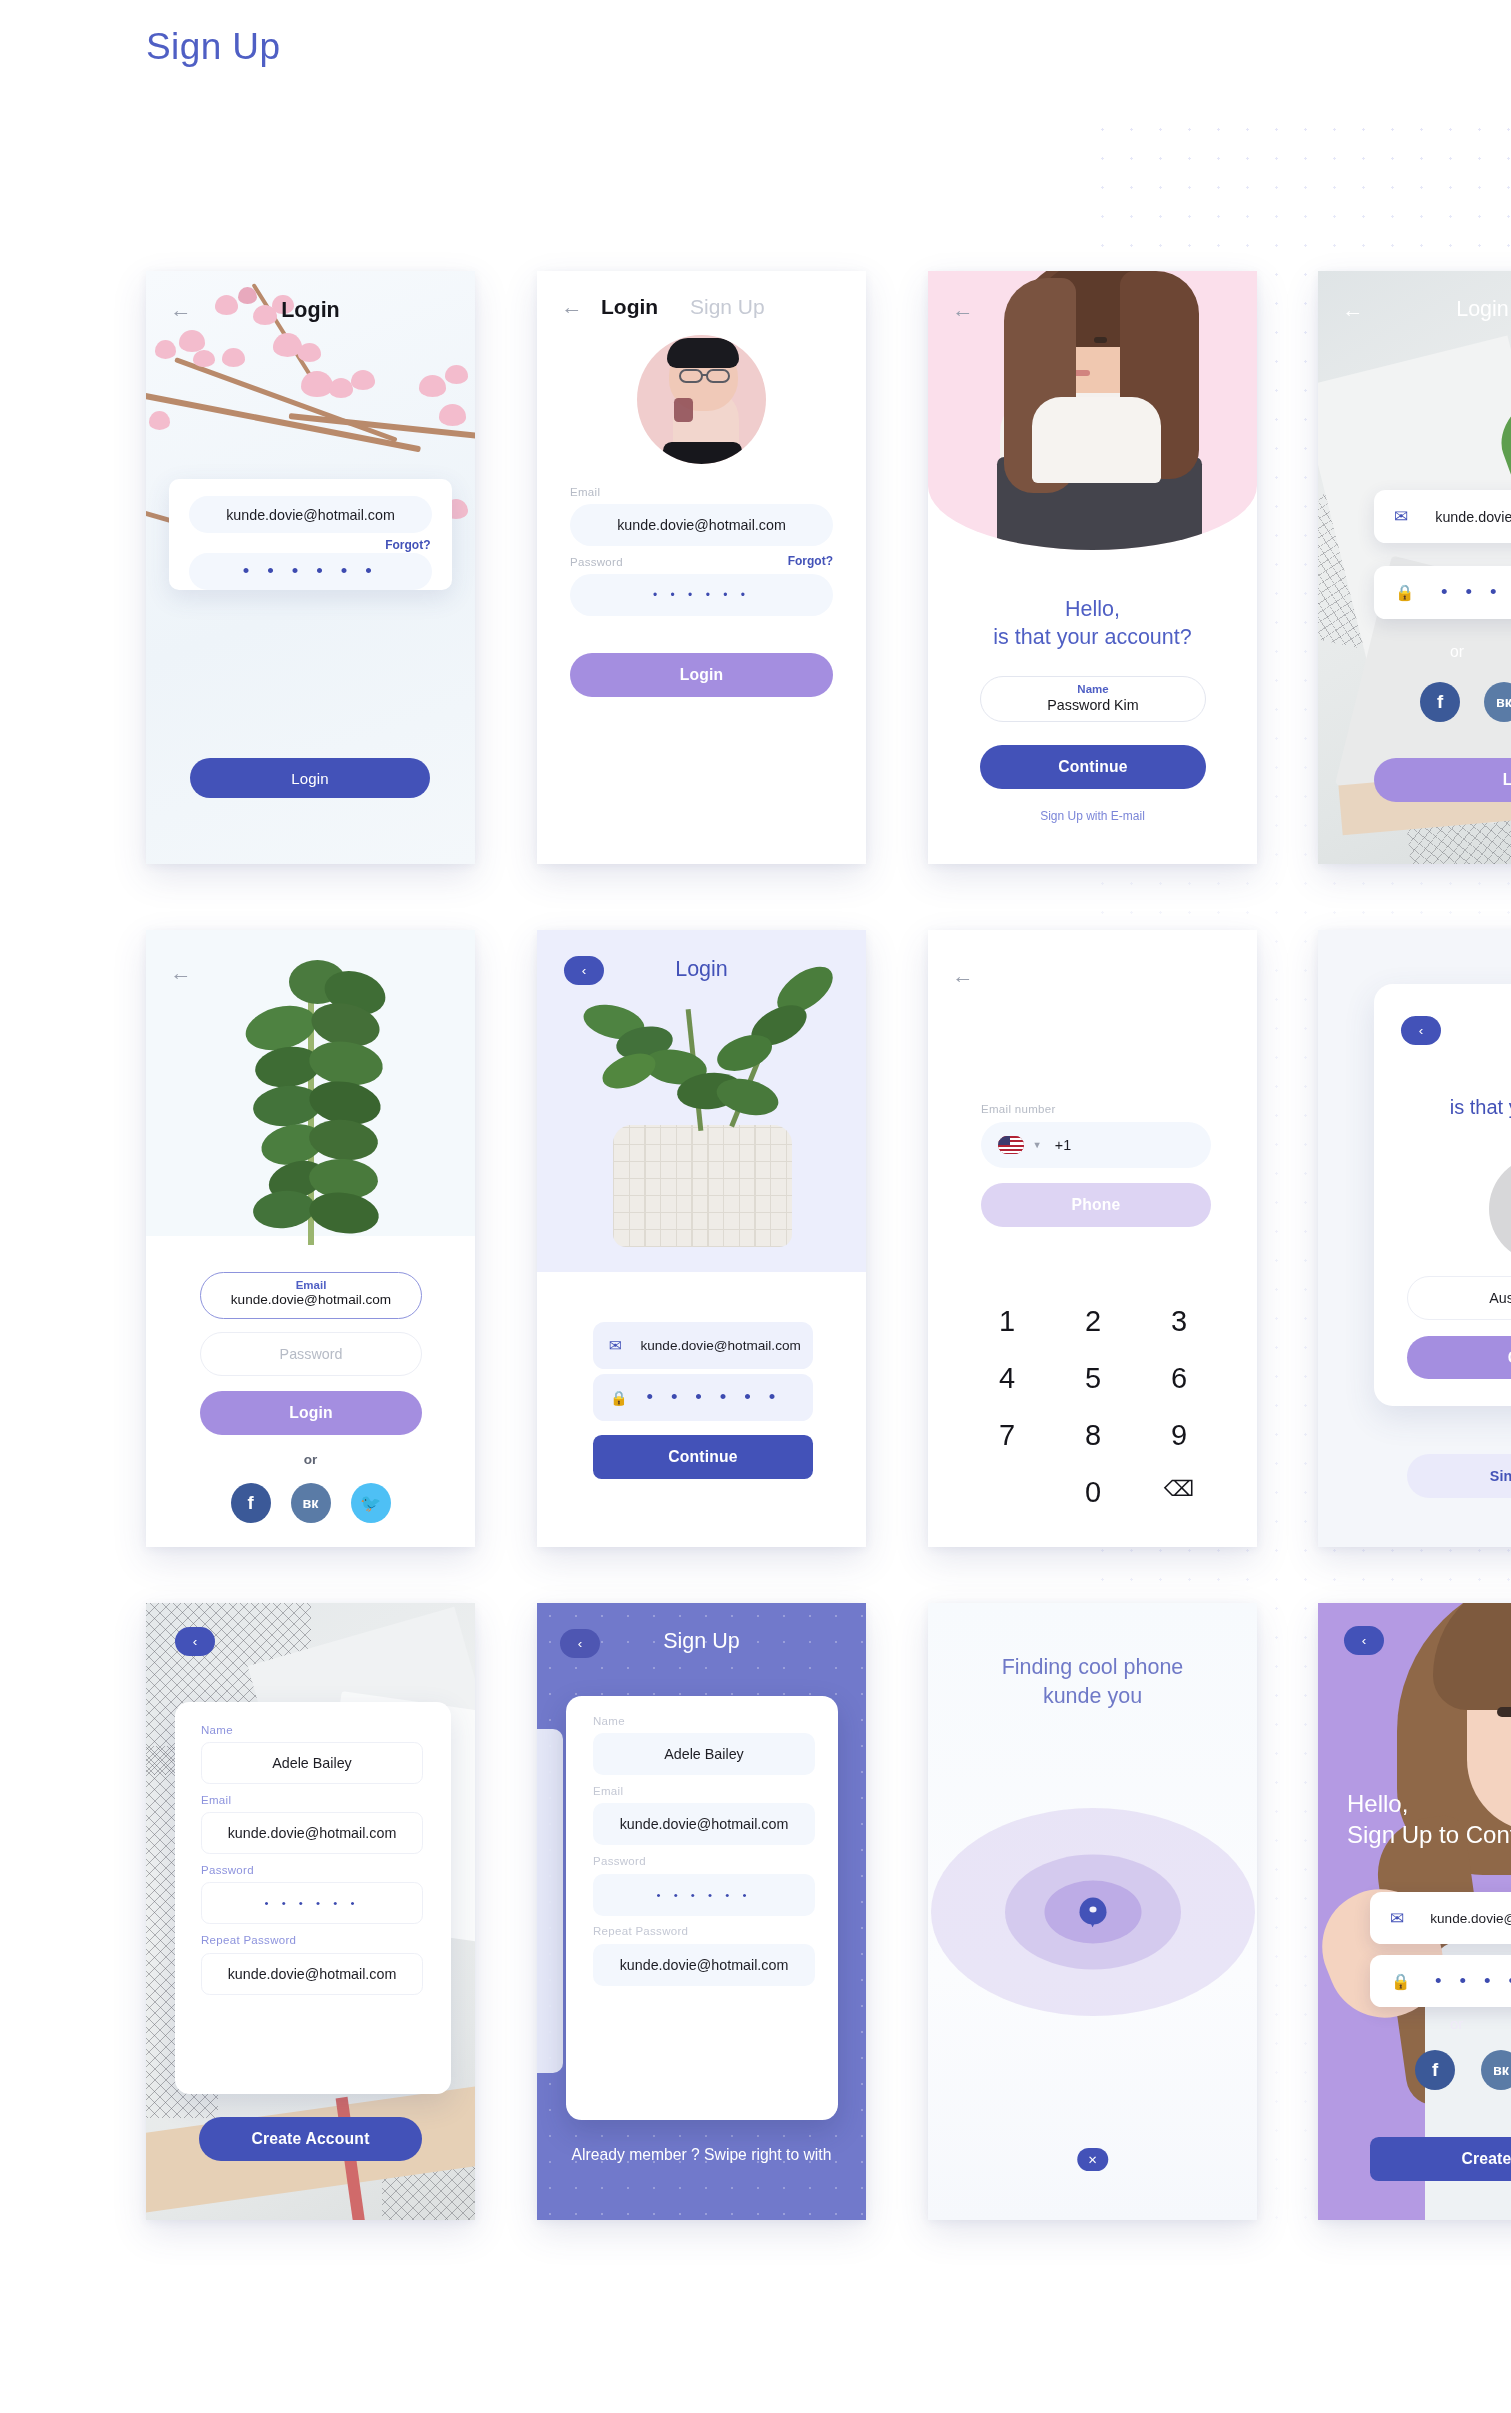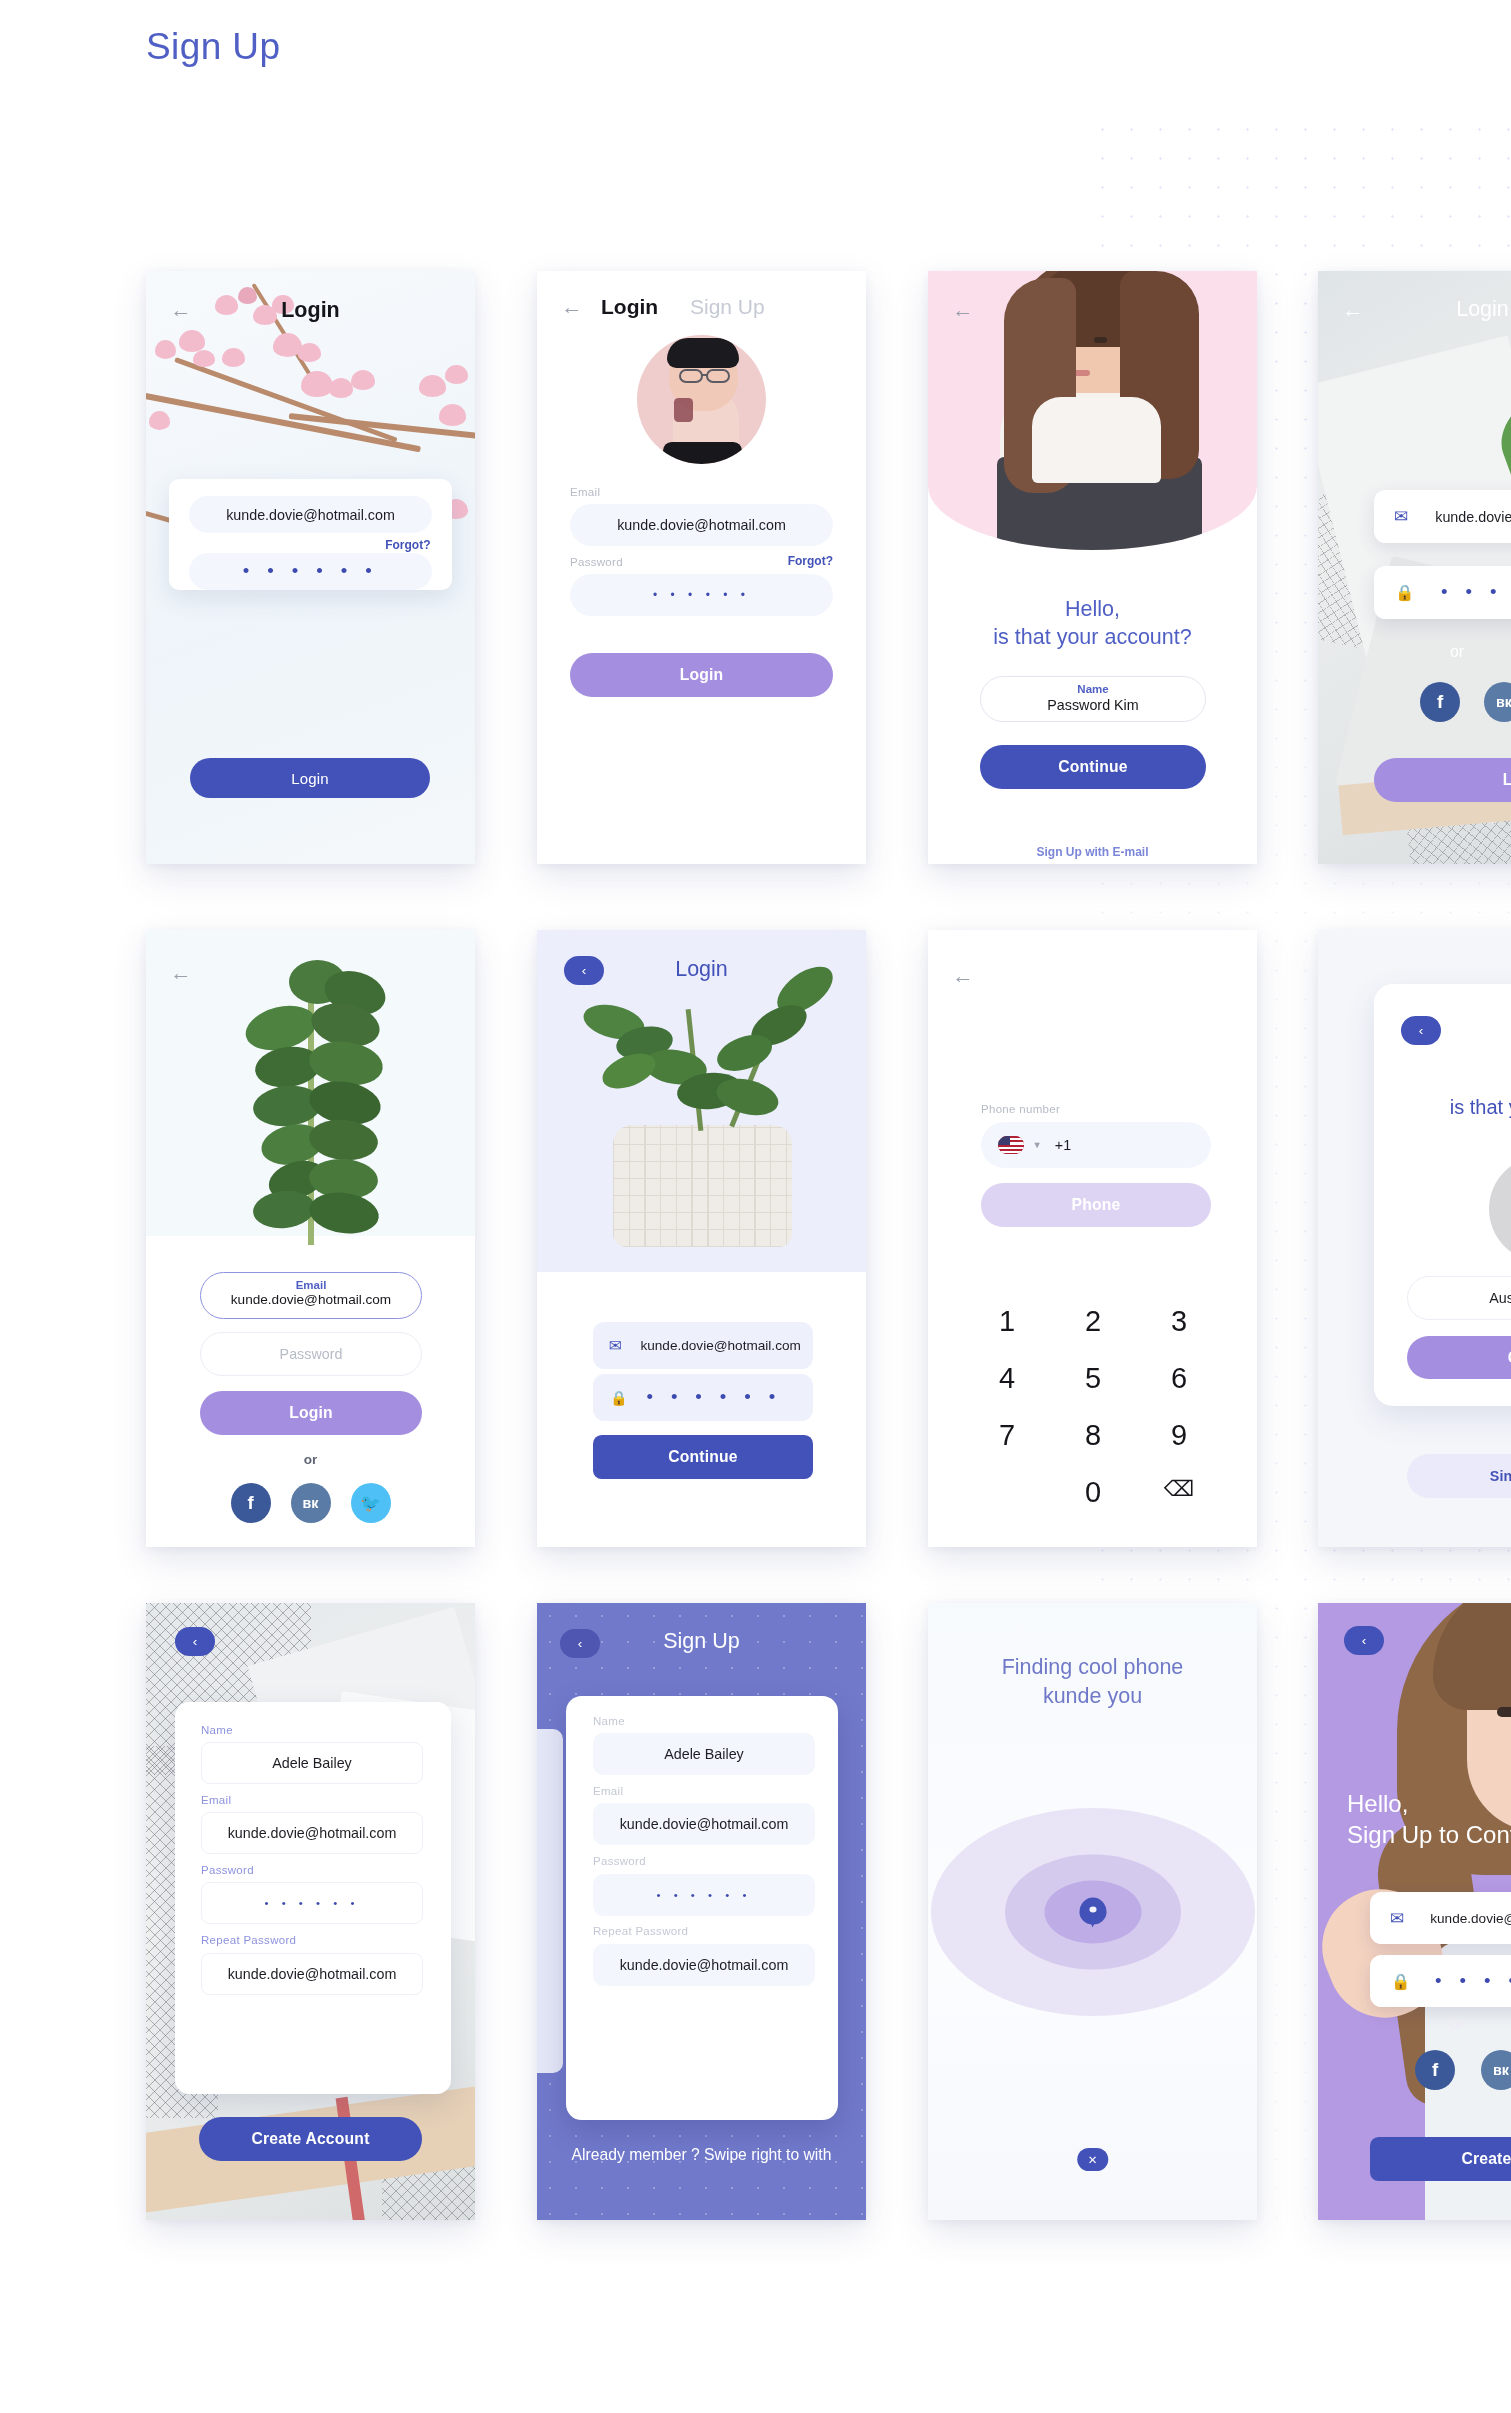--- a/index.html
+++ b/index.html
@@ -193,21 +193,21 @@
   <div style="position:absolute;left:0;top:324px;width:100%;text-align:center;font-size:21.5px;color:#4f5fc4;line-height:1.32;">
     <div>Hello,</div>
     <div>is that your account?</div>
   </div>
 
   <div style="position:absolute;left:52px;top:405px;width:226px;height:46px;border:1.1px solid #e3e6ef;border-radius:23px;background:#fff;">
     <div style="text-align:center;font-size:11.5px;font-weight:700;color:#4f5fc4;margin-top:6.4px;">Name</div>
     <div style="text-align:center;font-size:14.3px;color:#17171c;margin-top:1.4px;">Password Kim</div>
   </div>
   <div class="pill" style="position:absolute;left:52px;top:474px;width:226px;height:44px;background:#4352b8;">Continue</div>
-  <div style="position:absolute;left:0;top:538px;width:100%;text-align:center;font-size:12px;font-weight:700;color:#7b86d8;margin-top:36px;">Sign Up with E-mail</div>
+  <div style="position:absolute;left:0;top:538px;width:100%;text-align:center;font-size:12px;font-weight:400;color:#7b86d8;">Sign Up with E-mail</div>
 </div>
 
 <div class="screen c4 r1">
   <div style="position:absolute;inset:0;background:linear-gradient(150deg,#dfe4e6 0%,#eceeee 35%,#e2e6e6 70%,#d8dcdc 100%);">
     <div class="mesh" style="position:absolute;left:-14.3px;top:236px;width:143px;height:143px;opacity:.55;transform:rotate(12deg);"></div>
     <div class="mesh" style="position:absolute;left:86px;top:429px;width:301px;height:186px;opacity:.55;transform:rotate(-6deg);"></div>
     <div style="position:absolute;left:14.3px;top:86px;width:215px;height:301px;background:#f2f3f3;transform:rotate(-14deg);"></div>
     <div style="position:absolute;left:43px;top:301px;width:165px;height:236px;background:#e9eaea;transform:rotate(14deg);border-radius:4.3px;"></div>
     <div style="position:absolute;left:21.5px;top:501px;width:308px;height:50px;background:#e8d5c0;transform:rotate(-5deg);"></div>
     <div style="position:absolute;left:179px;top:115px;width:122px;height:79px;background:#5e9e4e;border-radius:60% 10% 60% 10%;transform:rotate(-20deg);"></div>
@@ -294,21 +294,21 @@
   <div class="field" style="position:absolute;left:56px;top:444px;width:220px;height:47px;background:#eef1fc;border-radius:11.5px;justify-content:flex-start;padding-left:17px;">
     <span style="color:#4352b8;font-size:14.3px;margin-right:18.6px;">🔒</span>
     <span class="dots">• • • • • •</span>
   </div>
   <div class="pill" style="position:absolute;left:56px;top:505px;width:220px;height:44px;background:#4352b8;border-radius:8.6px;">Continue</div>
 </div>
 
 <div class="screen c3 r2">
   <div class="arrow-back" style="left:24px;top:36px;">←</div>
 
-  <div class="lbl" style="position:absolute;left:53px;top:173px;color:#b6bbc6;">Phone number</div>
+  <div class="lbl" style="position:absolute;left:53px;top:173px;color:#b6bbc6;">Email number</div>
   <div class="field" style="position:absolute;left:53px;top:192px;width:230px;height:46px;background:#f3f7fd;border-radius:23px;justify-content:flex-start;padding-left:17px;">
     <span style="width:26px;height:18.6px;border-radius:9.3px;overflow:hidden;display:inline-block;position:relative;background:#b22234;">
       <span style="position:absolute;inset:0;background:repeating-linear-gradient(#b22234 0 2.1px,#fff 2.1px 4.3px);display:block;"></span>
       <span style="position:absolute;left:0;top:0;width:11.5px;height:9.3px;background:#3c3b6e;display:block;"></span>
     </span>
     <span style="margin-left:8.6px;color:#9aa0ae;font-size:9.3px;">▼</span>
     <span style="margin-left:13px;font-size:14.3px;">+1</span>
   </div>
   <div class="pill" style="position:absolute;left:53px;top:253px;width:230px;height:44px;background:#ddd4f3;color:#ffffff;">Phone</div>
 

